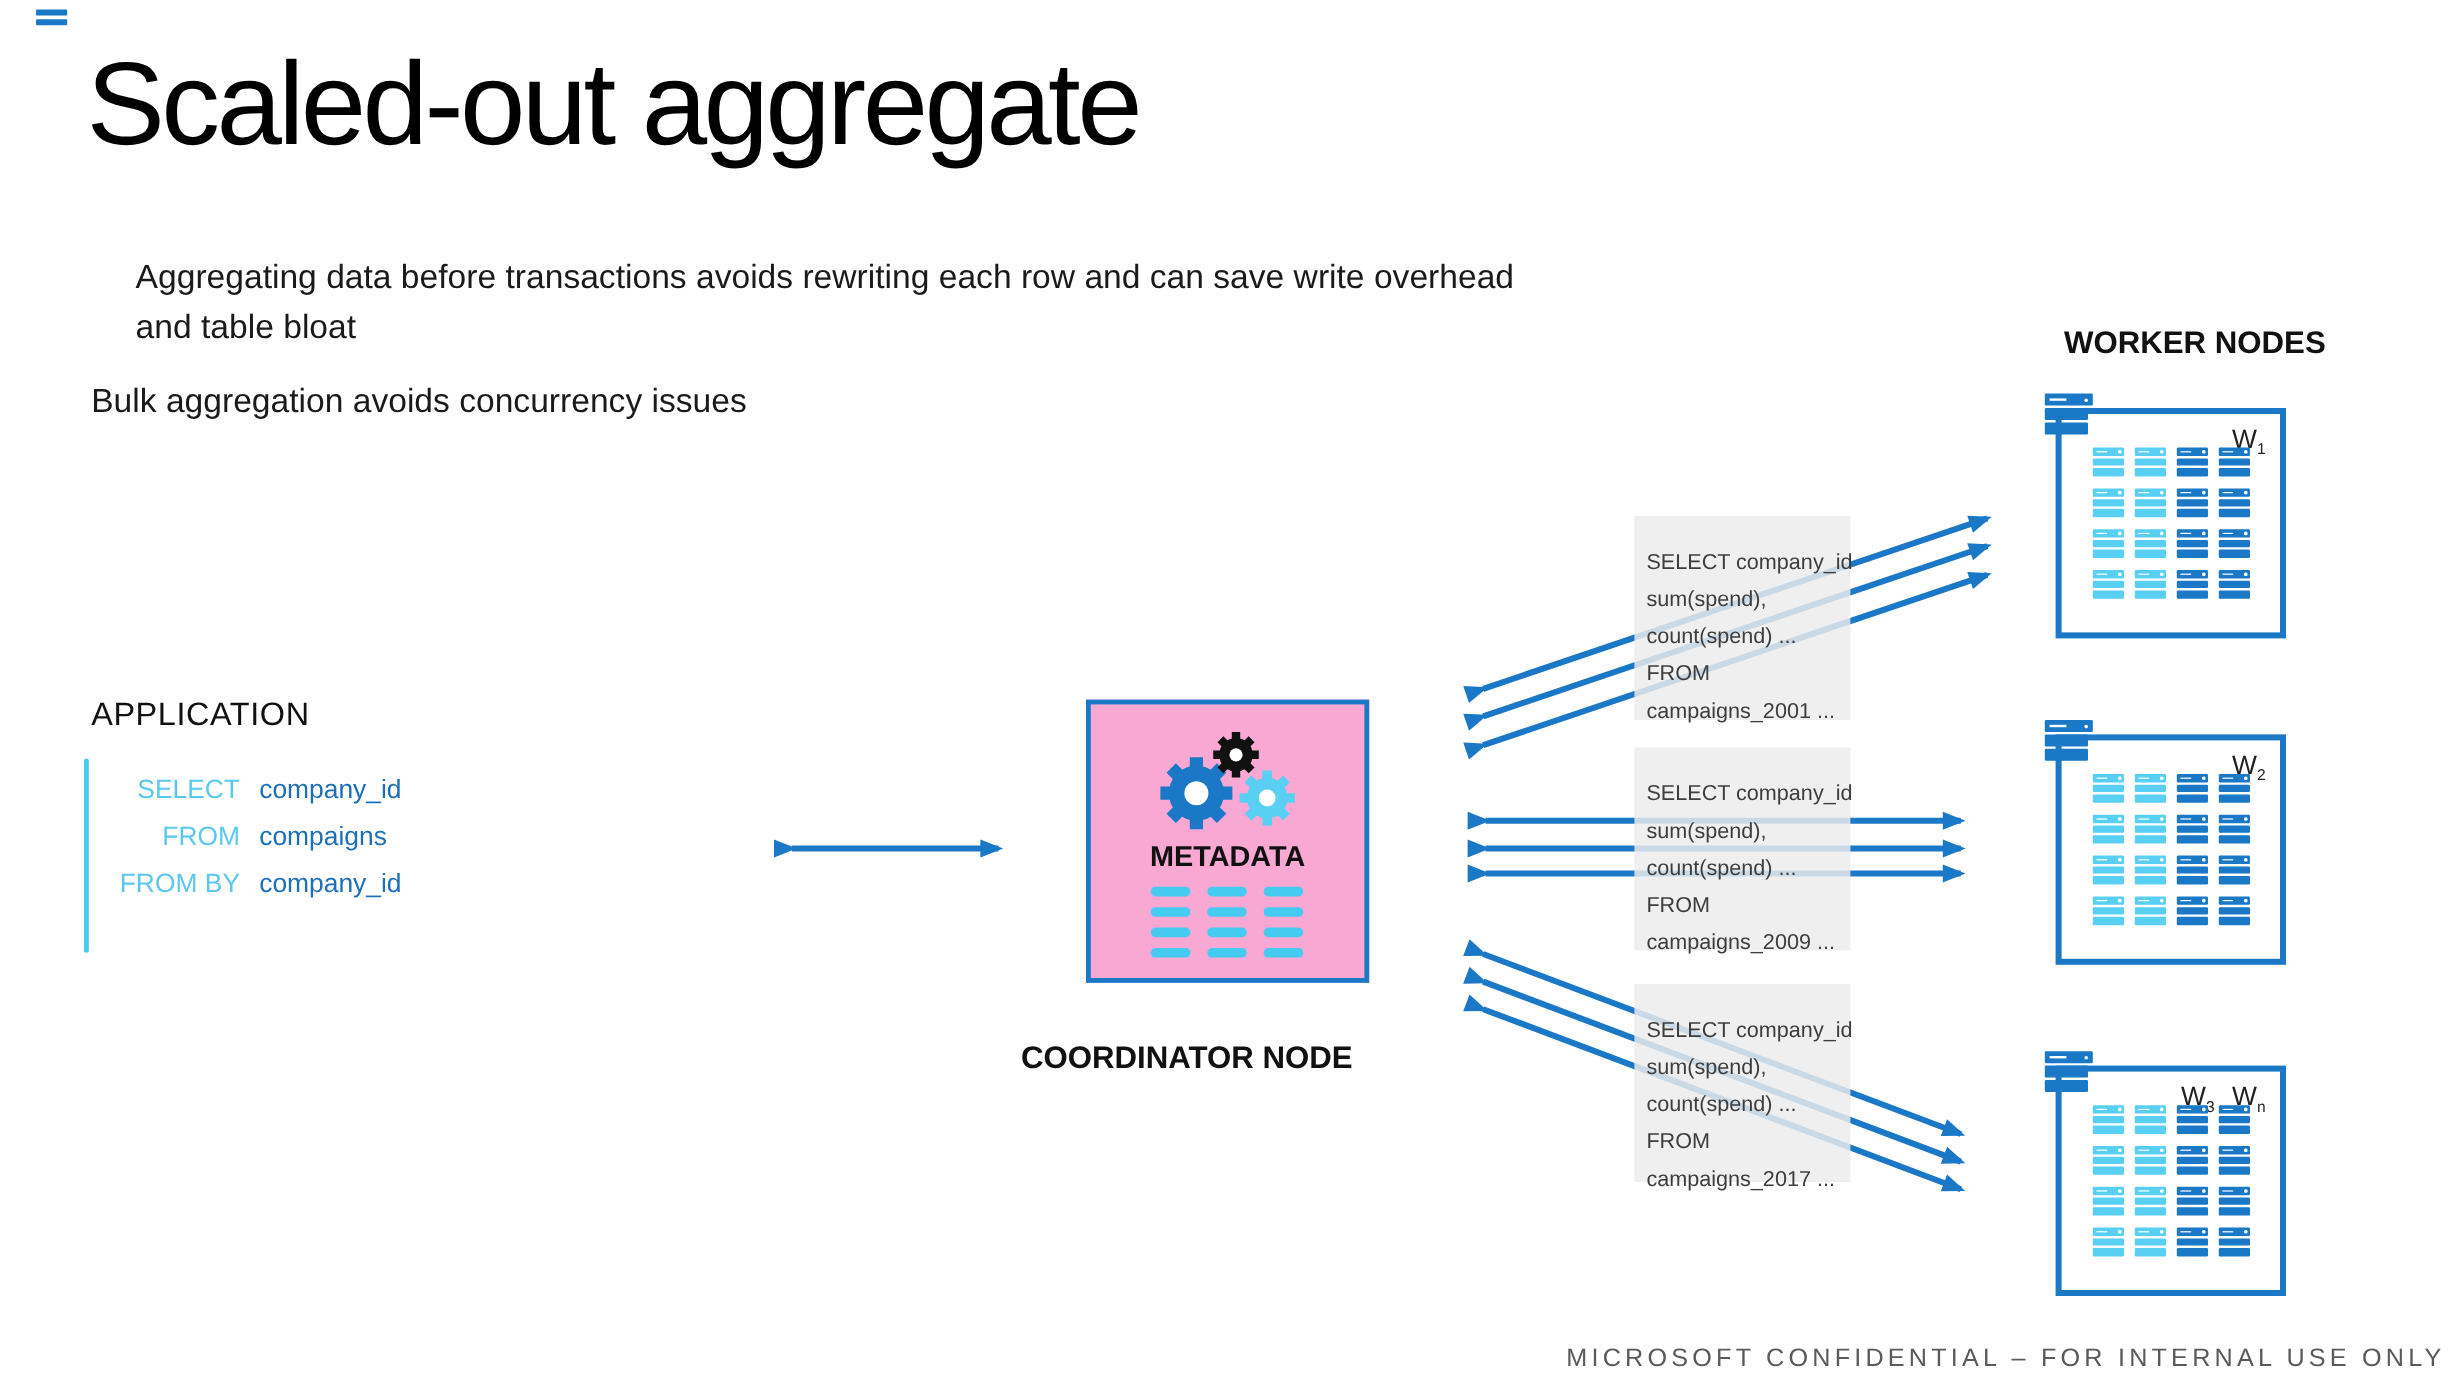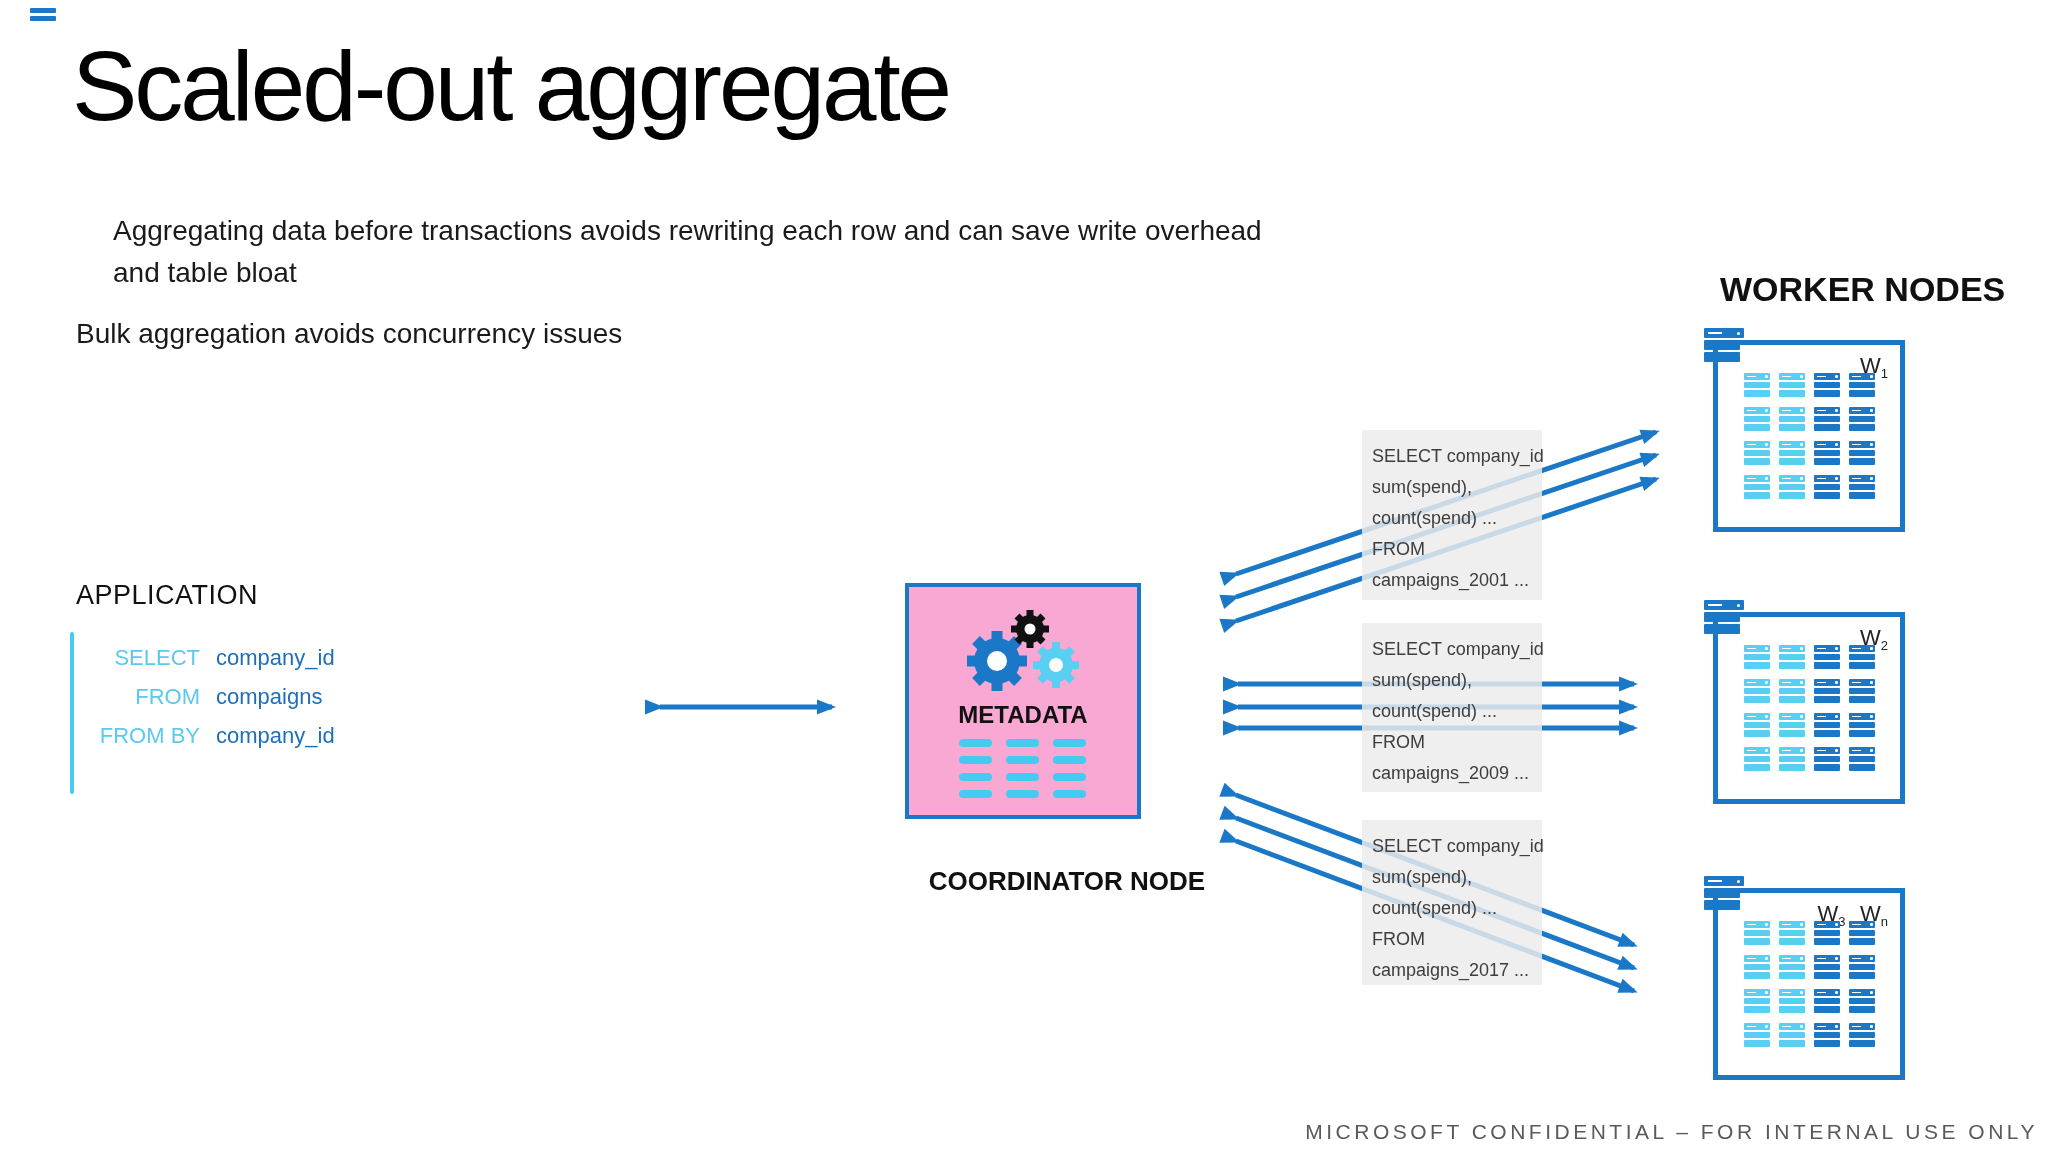--- a/index.html
+++ b/index.html
@@ -33,33 +33,33 @@
     position:absolute;left:905px;top:583px;width:228px;height:228px;
     border:4px solid var(--blue);background:#f9a8d4;z-index:2;
   }
   .gears{position:absolute;left:0;top:8px;width:228px;height:104px;}
   .coord-title{position:absolute;left:0;top:114px;width:228px;text-align:center;font-size:24px;font-weight:bold;color:#111;}
   .meta-grid{
     position:absolute;left:50px;top:152px;display:grid;
     grid-template-columns:repeat(3,33px);grid-auto-rows:8px;column-gap:14px;row-gap:9px;
   }
   .meta-bar{background:var(--cyan);border-radius:4px;}
-  .coord-label{position:absolute;left:917px;top:866px;width:300px;text-align:center;font-size:26px;font-weight:bold;color:#111;z-index:2;}
+  .coord-label{position:absolute;left:839px;top:866px;width:300px;text-align:center;font-size:26px;font-weight:bold;color:#111;z-index:2;}
   
   .qbox{
     position:absolute;left:1362px;width:180px;background:rgba(236,236,236,.84);
     z-index:2;padding:0;box-sizing:border-box;
   }
-  .qbox .qlines{padding:11px 8px 0 10px;}
+  .qbox .qlines{padding:23px 8px 0 10px;}
   .qbox .qline{font-size:18px;line-height:31px;color:#3d3d3d;white-space:nowrap;}
   .qbox1{top:430px;height:170px;}
   .qbox2{top:623px;height:169px;}
   .qbox3{top:820px;height:165px;}
   
-  .worker-heading{position:absolute;left:1720px;top:270px;font-size:34px;font-weight:bold;color:#111;z-index:2;}
+  .worker-heading{position:absolute;left:1720px;top:270px;font-size:26px;font-weight:bold;color:#111;z-index:2;}
   .worker{
     position:absolute;left:1713px;width:192px;height:192px;border:5px solid var(--blue);
     background:#fff;box-sizing:border-box;z-index:2;
   }
   .worker.w1{top:340px;padding-left:39px;} .worker.w2{top:612px;} .worker.w3{top:888px;}
   .worker-label{position:absolute;right:12px;top:8px;font-size:22px;color:#222;}
   .worker-label sub{font-size:13px;}
   .corner-icon{position:absolute;left:-14px;top:-17px;width:40px;z-index:3;}
   .corner-icon .cbar{height:10px;background:var(--blue);margin-bottom:2px;border-radius:1px;position:relative;}
   .corner-icon .cbar.hdr:before{content:"";position:absolute;left:4px;top:4px;width:14px;height:2px;background:#fff;}

